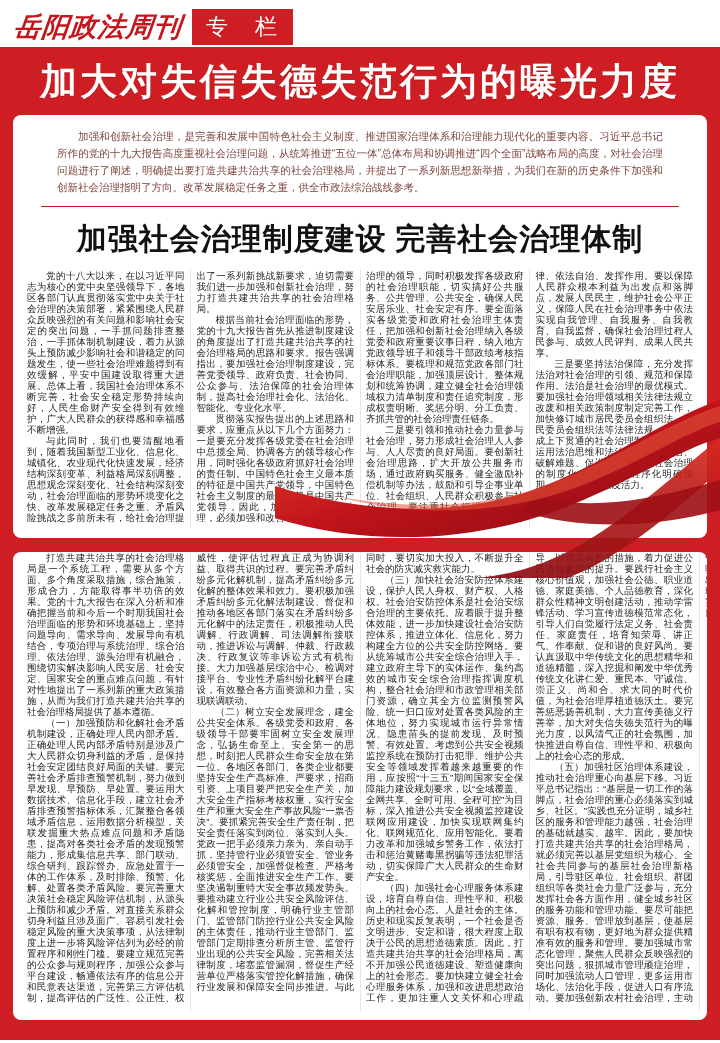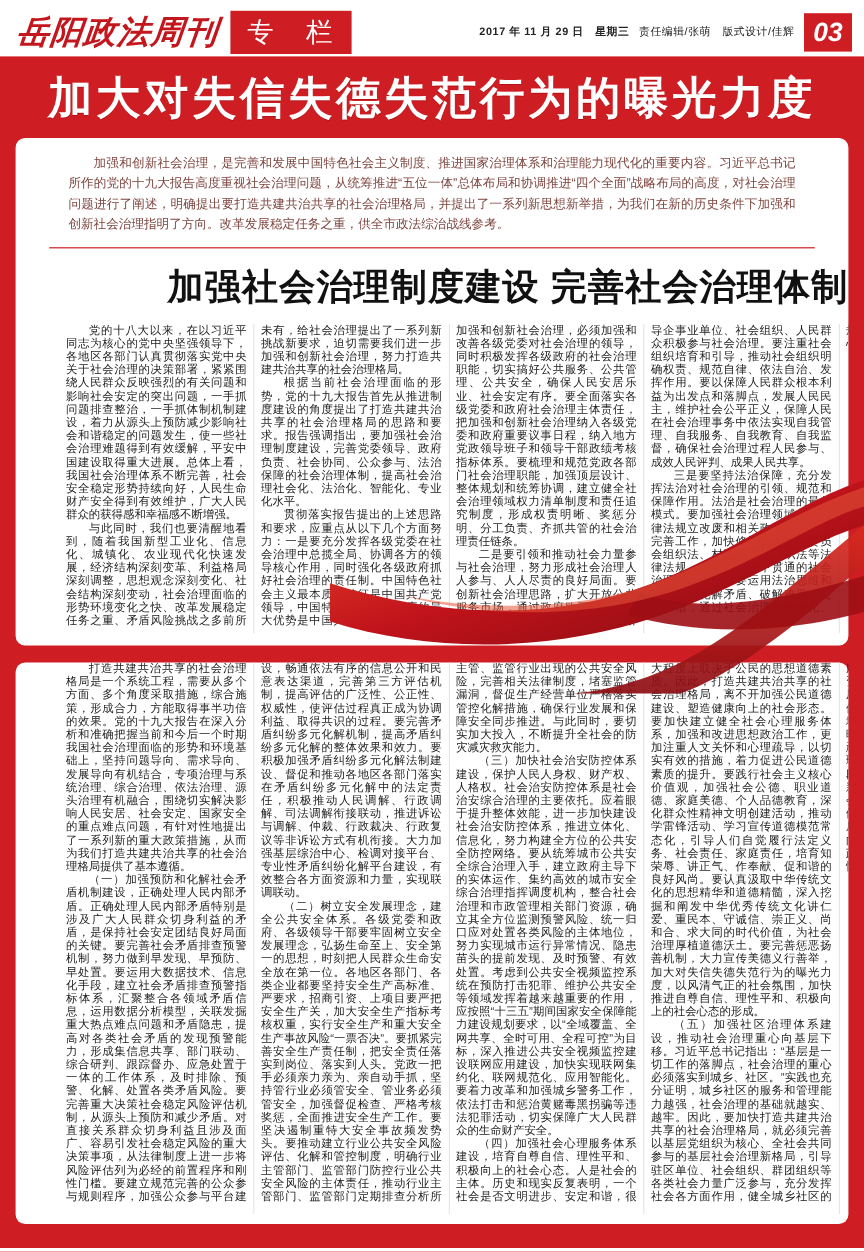--- a/index.html
+++ b/index.html
@@ -71,33 +71,33 @@
   .intro-text{
     padding:13px 44px 7px 44px;
     color:#7d453f; font-size:10.5px; line-height:17px;
     text-align:justify; text-indent:2em;
   }
   .intro-sep{
     border:none; border-top:1px solid #cf1e23;
     margin:3px 28px 0 28px;
   }
   .article-title{
-    text-align:right; color:#111;
+    text-align:center; color:#111;
     font-size:30px; font-weight:900; letter-spacing:1px;
     padding:12px 0 10px 0;
     white-space:nowrap;
+    font-family:Liberation Serif, serif;
   }
   .cols{
     padding:0 14px;
     column-count:4; column-gap:12px;
     column-rule:1px solid #e7e7e7;
     column-fill:auto;
     overflow:hidden;
     text-align:justify;
-    margin-left:28px;
   }
   .cols p{
     font-size:9.5px; line-height:11px; color:#1c1c1c;
     text-indent:2em; margin:0;
   }
   .cols-a1{ height:258px; }
   .cols-a2{ height:460px; }
   .red-gap{ height:14px; }
   .card-two{ padding-bottom:8px; }
   
@@ -106,25 +106,20 @@
     width:445px; height:182px;
     pointer-events:none; z-index:6;
   }
 </style>
 </head>
 <body>
 
 <div class="top-header">
   <span class="masthead">岳阳政法周刊</span>
   <span class="section-label">专 栏</span>
-  <div class="header-right">
-    <span class="date-line">2017 年 11 月 29 日　星期三</span>
-    <span class="editors-line">责任编辑/张萌　版式设计/佳辉</span>
-    <span class="page-number">03</span>
-  </div>
 </div>
 
 <div class="red-body">
 
   <div class="banner-headline">加大对失信失德失范行为的曝光力度</div>
 
   <section class="card card-one">
     <p class="intro-text">加强和创新社会治理，是完善和发展中国特色社会主义制度、推进国家治理体系和治理能力现代化的重要内容。习近平总书记所作的党的十九大报告高度重视社会治理问题，从统筹推进“五位一体”总体布局和协调推进“四个全面”战略布局的高度，对社会治理问题进行了阐述，明确提出要打造共建共治共享的社会治理格局，并提出了一系列新思想新举措，为我们在新的历史条件下加强和创新社会治理指明了方向。改革发展稳定任务之重，供全市政法综治战线参考。</p>
     <hr class="intro-sep">
     <h2 class="article-title">加强社会治理制度建设 完善社会治理体制</h2>

